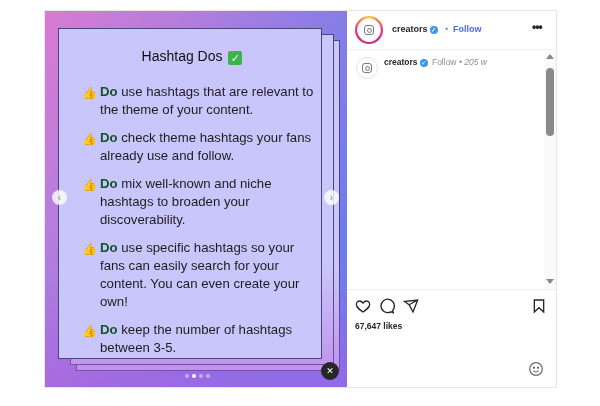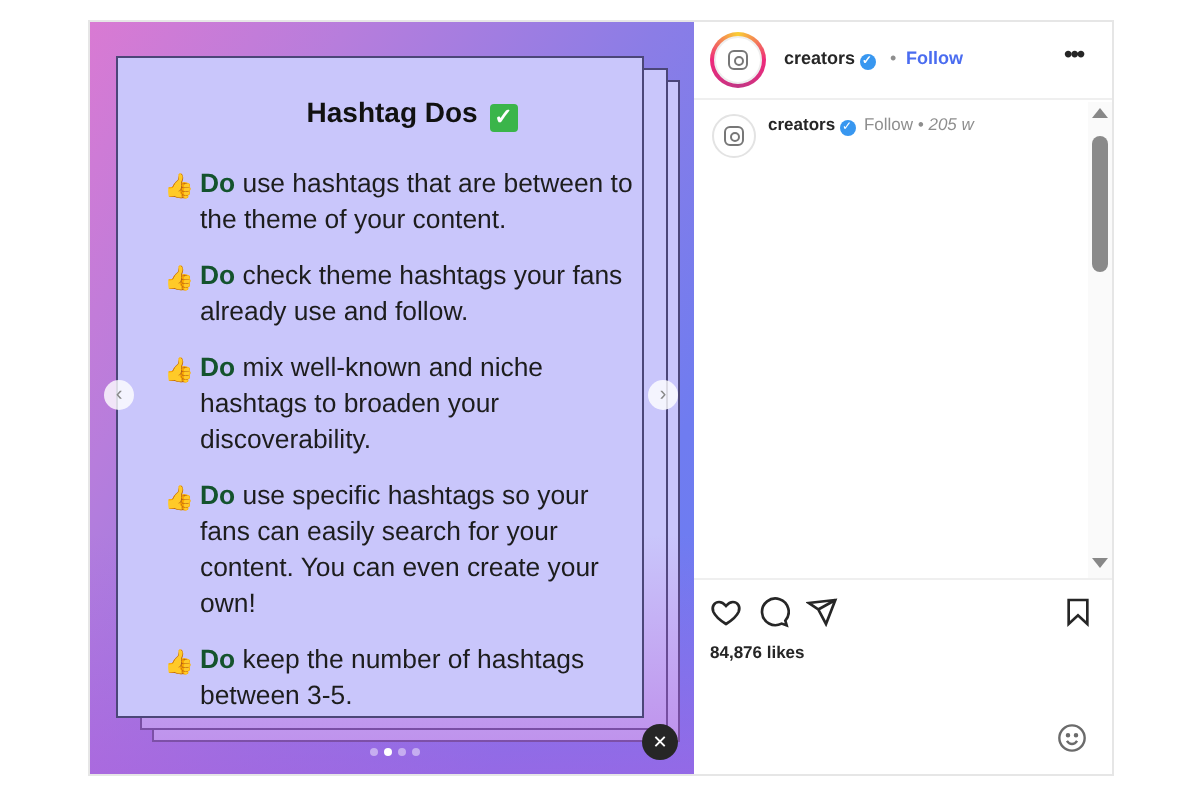--- a/index.html
+++ b/index.html
@@ -13,21 +13,21 @@
     background: linear-gradient(120deg, #d97ad3 0%, #b77ddc 25%, #8b7de6 55%, #6f7cf0 80%, #6c7cf3 100%);
     overflow: hidden; }
   .media::after { content:""; position:absolute; left:0; right:0; bottom:0; height:120px;
     background: linear-gradient(0deg, rgba(180,90,220,0.55), rgba(180,90,220,0)); pointer-events:none; }
 
   .card-layer { position: absolute; background: #c9c6fb; border: 1.5px solid #4b4678; }
   .layer3 { left: 31px; top: 29px; width: 264px; height: 331px; }
   .layer2 { left: 25px; top: 23px; width: 264px; height: 331px; }
   .card { position: absolute; left: 13px; top: 17px; width: 264px; height: 331px; background: #c9c6fb; border: 1.5px solid #4b4678; z-index: 2; }
 
-  .card-title { position: absolute; top: 19px; left: 16px; width: 100%; text-align: center; font-weight: bold; font-size: 14px; color: #111; }
+  .card-title { position: absolute; top: 19px; left: 2px; width: 100%; text-align: center; font-weight: normal; font-size: 14px; color: #111; }
   .check { display: inline-block; width: 14px; height: 14px; background: #3ab54a; border-radius: 2px; color: #fff; font-size: 11px; line-height: 14px; text-align: center; vertical-align: -1px; margin-left: 2px; }
 
   .tips { position: absolute; left: 23px; top: 54px; width: 236px; list-style: none; }
   .tip { position: relative; padding-left: 18px; font-size: 13.2px; line-height: 18px; color: #1d1d1d; margin-bottom: 10px; }
   .thumb { position: absolute; left: 0; top: 1px; font-size: 12px; color: #f3b61f; }
   .tip b { color: #14532d; }
 
   .nav-btn { position: absolute; top: 179px; width: 15px; height: 15px; border-radius: 50%; background: rgba(255,255,255,0.8); color: #888; font-size: 10px; line-height: 15px; text-align: center; z-index: 5; }
   .nav-prev { left: 7px; }
   .nav-next { left: 279px; }
@@ -81,21 +81,21 @@
 
   <div class="media">
     <div class="card-layer layer3"></div>
     <div class="card-layer layer2"></div>
     <div class="card">
       <div class="card-title">
         <span>Hashtag Dos</span>
         <span class="check">✓</span>
       </div>
       <ul class="tips">
-        <li class="tip"><span class="thumb">👍</span><b>Do</b><span> use hashtags that are between to the theme of your content.</span></li>
+        <li class="tip"><span class="thumb">👍</span><b>Do</b><span> use hashtags that are relevant to the theme of your content.</span></li>
         <li class="tip"><span class="thumb">👍</span><b>Do</b><span> check theme hashtags your fans already use and follow.</span></li>
         <li class="tip"><span class="thumb">👍</span><b>Do</b><span> mix well-known and niche hashtags to broaden your discoverability.</span></li>
         <li class="tip"><span class="thumb">👍</span><b>Do</b><span> use specific hashtags so your fans can easily search for your content. You can even create your own!</span></li>
         <li class="tip"><span class="thumb">👍</span><b>Do</b><span> keep the number of hashtags between 3-5.</span></li>
       </ul>
     </div>
 
     <div class="nav-btn nav-prev"><span>‹</span></div>
     <div class="nav-btn nav-next"><span>›</span></div>
 
@@ -145,21 +145,21 @@
         </svg>
       <svg class="act-icon comment-btn" viewBox="0 0 24 24" fill="none" stroke="#262626" stroke-width="2">
           <path d="M20.5 18.5l1 3.5-3.8-1.3A10 10 0 1 1 20.5 18.5z"></path>
         </svg>
       <svg class="act-icon share-btn" viewBox="0 0 24 24" fill="none" stroke="#262626" stroke-width="2">
           <path d="M22 3L9.2 10.1M22 3l-7 18-5.8-10.9L2 5.2z"></path>
         </svg>
       <svg class="act-icon save-btn" viewBox="0 0 24 24" fill="none" stroke="#262626" stroke-width="2">
           <path d="M19 21l-7-6.5L5 21V3h14z"></path>
         </svg>
-      <span class="likes">84,876 likes</span>
+      <span class="likes">67,647 likes</span>
       <svg class="emoji-btn" viewBox="0 0 24 24" fill="none" stroke="#6b6b6b" stroke-width="1.8">
           <circle cx="12" cy="12" r="9.5"></circle>
           <circle cx="9" cy="10" r="0.8" fill="#6b6b6b"></circle>
           <circle cx="15" cy="10" r="0.8" fill="#6b6b6b"></circle>
           <path d="M8.2 14.2c1 1.6 2.3 2.3 3.8 2.3s2.8-.7 3.8-2.3"></path>
         </svg>
     </div>
   </div>
 </div>
 

